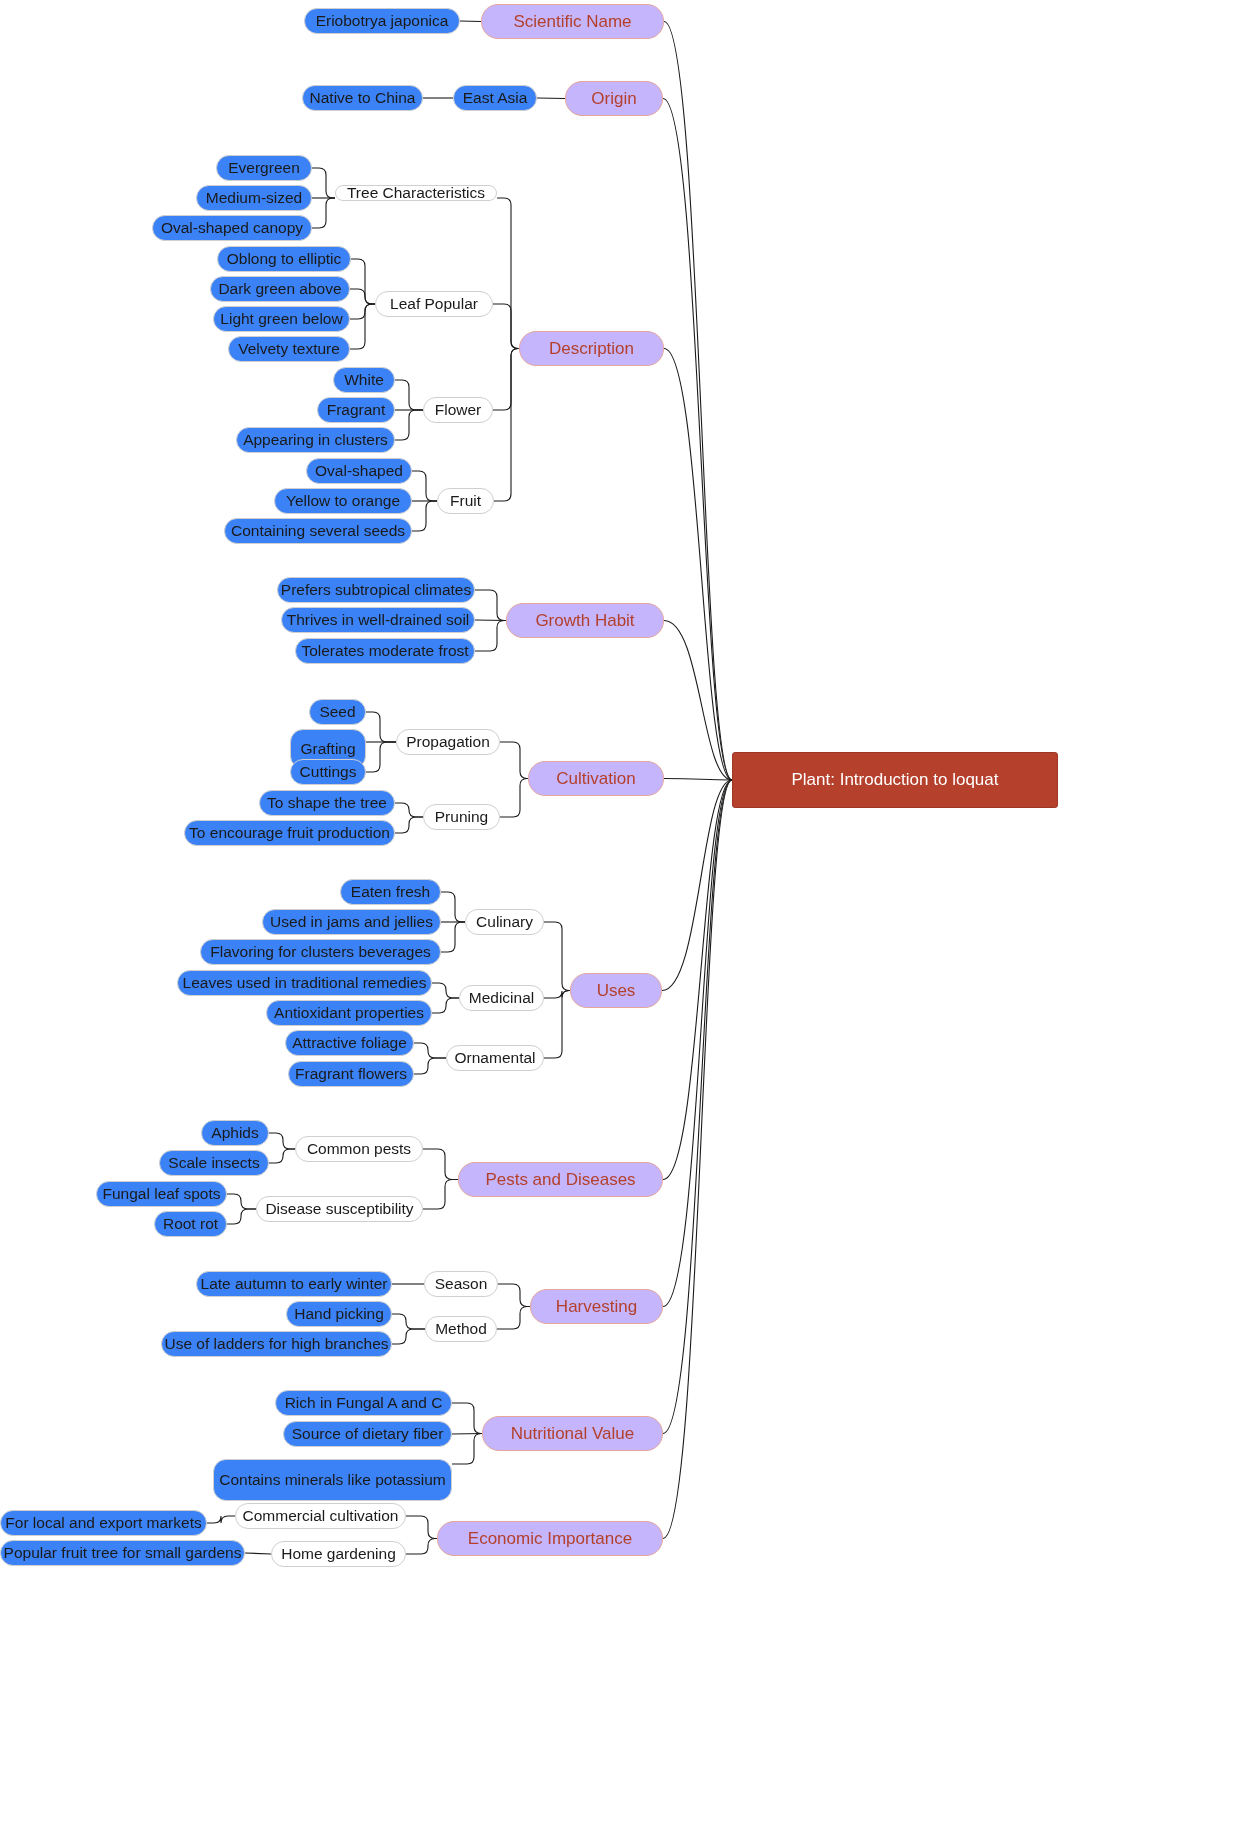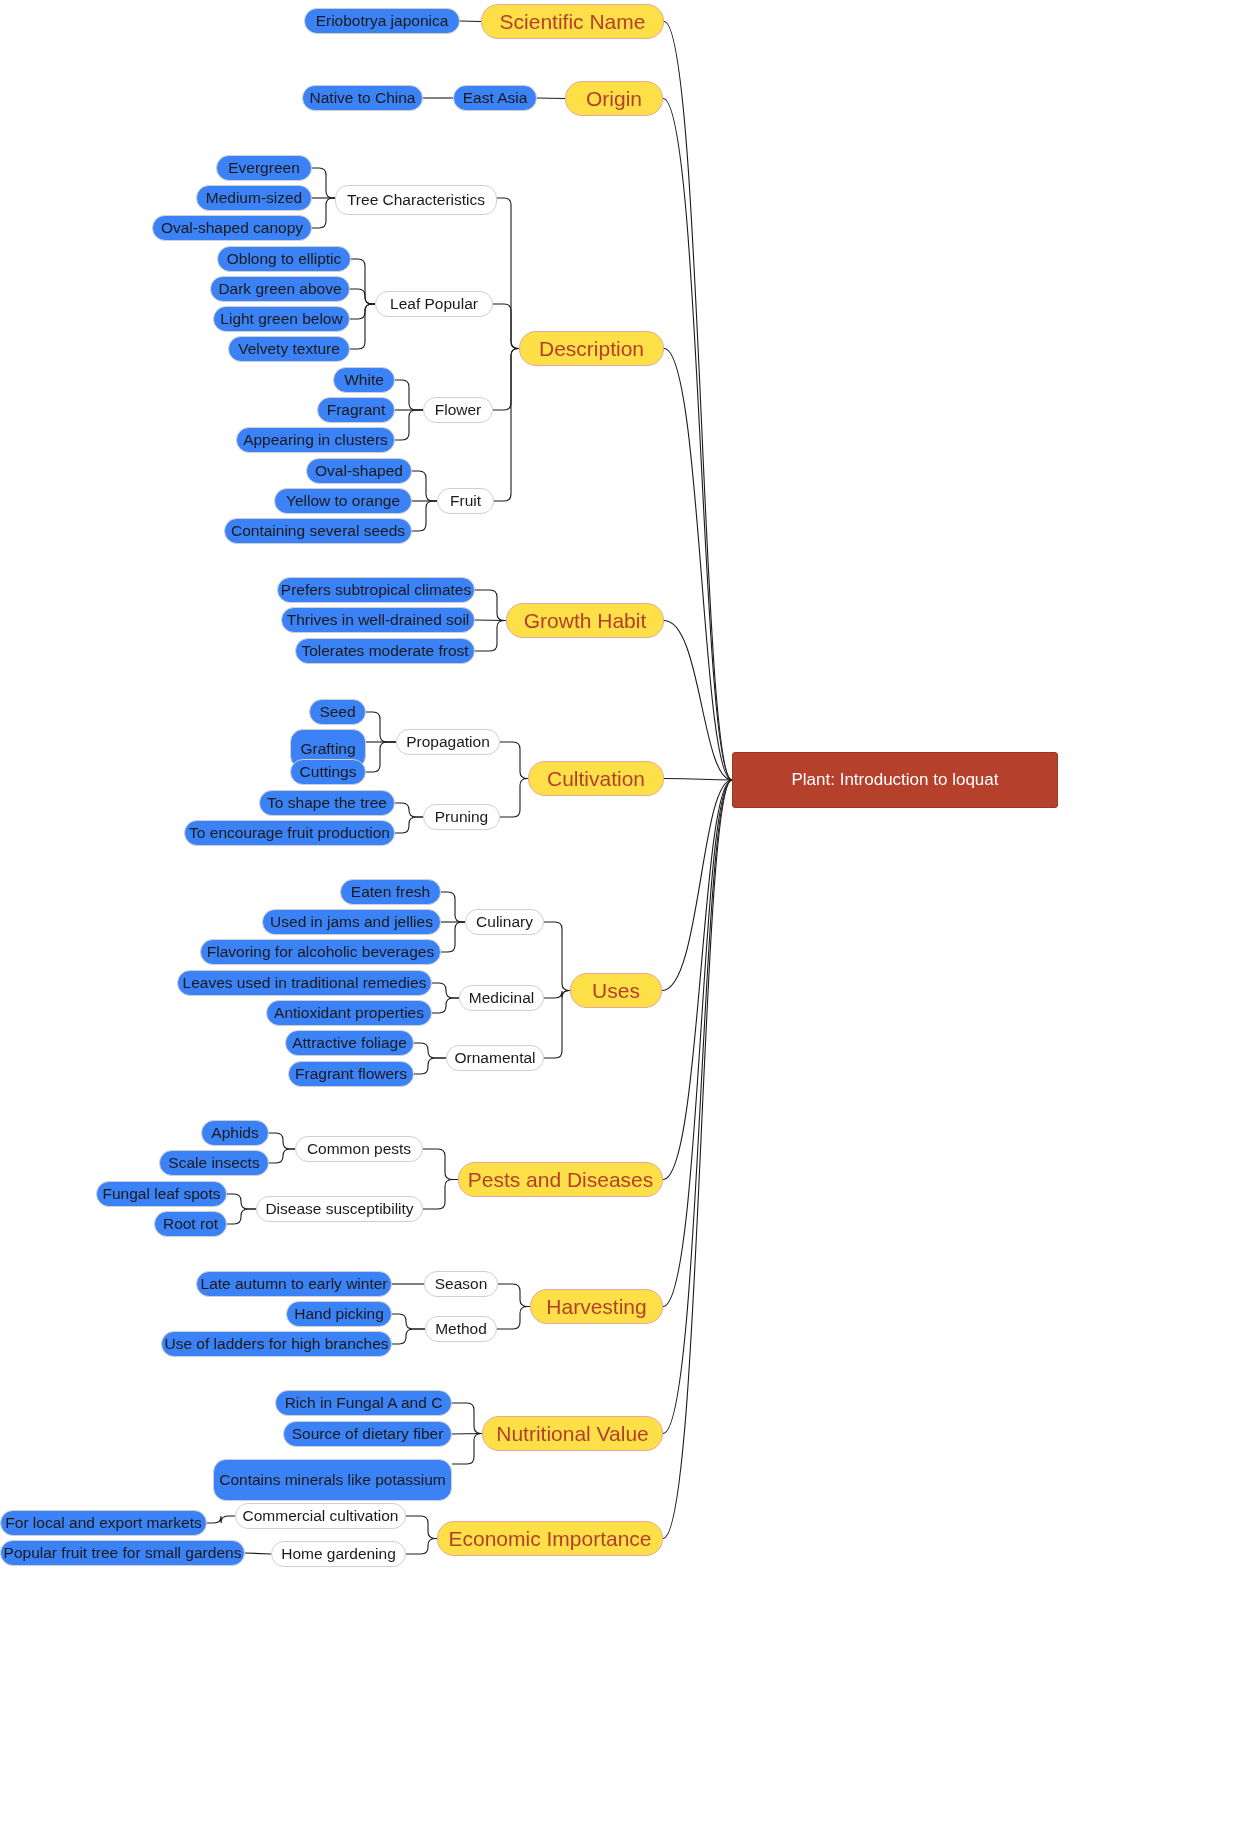--- a/index.html
+++ b/index.html
@@ -9,22 +9,22 @@
   .node{position:absolute;box-sizing:border-box;display:flex;align-items:center;justify-content:center;white-space:nowrap;}
   .leaf{
     background:#3b82f6;border:1px solid #cfcfcf;border-radius:13px;
     color:#1a1a1a;font-size:15.5px;height:26px;padding:0 11px;
   }
   .branch{
     background:#ffffff;border:1px solid #cfcfcf;border-radius:13px;
     color:#1a1a1a;font-size:15.5px;height:26px;padding:0 11px;
   }
   .cat{
-    background:#fde047;border:1px solid #e6a79c;border-radius:17px;
-    color:#b4402c;font-size:21px;height:35px;padding:0 17px;
+    background:#c4b5fd;border:1px solid #e6a79c;border-radius:17px;
+    color:#b4402c;font-size:17px;height:35px;padding:0 17px;
   }
   .root{
     background:#b5402c;border:1px solid #9c3725;border-radius:3px;
     color:#ffffff;font-size:17px;height:56px;padding:0 20px;
   }
 </style>
 </head>
 <body>
 
 <div id="canvas">
@@ -103,21 +103,21 @@
       <div class="node cat" style="left: 481px; top: 4px; width: 183px; height: 35px;">Scientific Name</div>
       <div class="node cat" style="left: 565px; top: 81px; width: 98px; height: 35px;">Origin</div>
       <div class="node cat" style="left: 519px; top: 331px; width: 145px; height: 35px;">Description</div>
       <div class="node cat" style="left: 506px; top: 603px; width: 158px; height: 35px;">Growth Habit</div>
       <div class="node cat" style="left: 528px; top: 761px; width: 136px; height: 35px;">Cultivation</div>
       <div class="node cat" style="left: 570px; top: 973px; width: 92px; height: 35px;">Uses</div>
       <div class="node cat" style="left: 458px; top: 1162px; width: 205px; height: 35px;">Pests and Diseases</div>
       <div class="node cat" style="left: 530px; top: 1289px; width: 133px; height: 35px;">Harvesting</div>
       <div class="node cat" style="left: 482px; top: 1416px; width: 181px; height: 35px;">Nutritional Value</div>
       <div class="node cat" style="left: 437px; top: 1521px; width: 226px; height: 35px;">Economic Importance</div>
-      <div class="node branch" style="left: 335px; top: 185px; width: 162px; height: 30px;">Tree Characteristics</div>
+      <div class="node branch" style="left: 335px; top: 185px; width: 162px; height: 16px;">Tree Characteristics</div>
       <div class="node branch" style="left: 375px; top: 291px; width: 118px; height: 26px;">Leaf Popular</div>
       <div class="node branch" style="left: 423px; top: 397px; width: 70px; height: 26px;">Flower</div>
       <div class="node branch" style="left: 437px; top: 488px; width: 57px; height: 26px;">Fruit</div>
       <div class="node branch" style="left: 396px; top: 729px; width: 104px; height: 26px;">Propagation</div>
       <div class="node branch" style="left: 423px; top: 804px; width: 77px; height: 26px;">Pruning</div>
       <div class="node branch" style="left: 465px; top: 909px; width: 79px; height: 26px;">Culinary</div>
       <div class="node branch" style="left: 459px; top: 985px; width: 85px; height: 26px;">Medicinal</div>
       <div class="node branch" style="left: 446px; top: 1045px; width: 98px; height: 26px;">Ornamental</div>
       <div class="node branch" style="left: 295px; top: 1136px; width: 128px; height: 26px;">Common pests</div>
       <div class="node branch" style="left: 256px; top: 1196px; width: 167px; height: 26px;">Disease susceptibility</div>
@@ -144,21 +144,21 @@
       <div class="node leaf" style="left: 277px; top: 577px; width: 198px; height: 26px;">Prefers subtropical climates</div>
       <div class="node leaf" style="left: 281px; top: 607px; width: 194px; height: 26px;">Thrives in well-drained soil</div>
       <div class="node leaf" style="left: 295px; top: 638px; width: 180px; height: 26px;">Tolerates moderate frost</div>
       <div class="node leaf" style="left: 309px; top: 699px; width: 57px; height: 26px;">Seed</div>
       <div class="node leaf" style="left: 290px; top: 729px; width: 76px; height: 40px;">Grafting</div>
       <div class="node leaf" style="left: 290px; top: 759px; width: 76px; height: 26px;">Cuttings</div>
       <div class="node leaf" style="left: 259px; top: 790px; width: 136px; height: 26px;">To shape the tree</div>
       <div class="node leaf" style="left: 184px; top: 820px; width: 211px; height: 26px;">To encourage fruit production</div>
       <div class="node leaf" style="left: 340px; top: 879px; width: 101px; height: 26px;">Eaten fresh</div>
       <div class="node leaf" style="left: 262px; top: 909px; width: 179px; height: 26px;">Used in jams and jellies</div>
-      <div class="node leaf" style="left: 200px; top: 939px; width: 241px; height: 26px;">Flavoring for alcoholic beverages</div>
+      <div class="node leaf" style="left: 200px; top: 939px; width: 241px; height: 26px;">Flavoring for clusters beverages</div>
       <div class="node leaf" style="left: 177px; top: 970px; width: 255px; height: 26px;">Leaves used in traditional remedies</div>
       <div class="node leaf" style="left: 266px; top: 1000px; width: 166px; height: 26px;">Antioxidant properties</div>
       <div class="node leaf" style="left: 285px; top: 1030px; width: 129px; height: 26px;">Attractive foliage</div>
       <div class="node leaf" style="left: 288px; top: 1061px; width: 126px; height: 26px;">Fragrant flowers</div>
       <div class="node leaf" style="left: 201px; top: 1120px; width: 68px; height: 26px;">Aphids</div>
       <div class="node leaf" style="left: 159px; top: 1150px; width: 110px; height: 26px;">Scale insects</div>
       <div class="node leaf" style="left: 96px; top: 1181px; width: 131px; height: 26px;">Fungal leaf spots</div>
       <div class="node leaf" style="left: 154px; top: 1211px; width: 73px; height: 26px;">Root rot</div>
       <div class="node leaf" style="left: 196px; top: 1271px; width: 196px; height: 26px;">Late autumn to early winter</div>
       <div class="node leaf" style="left: 286px; top: 1301px; width: 106px; height: 26px;">Hand picking</div>

